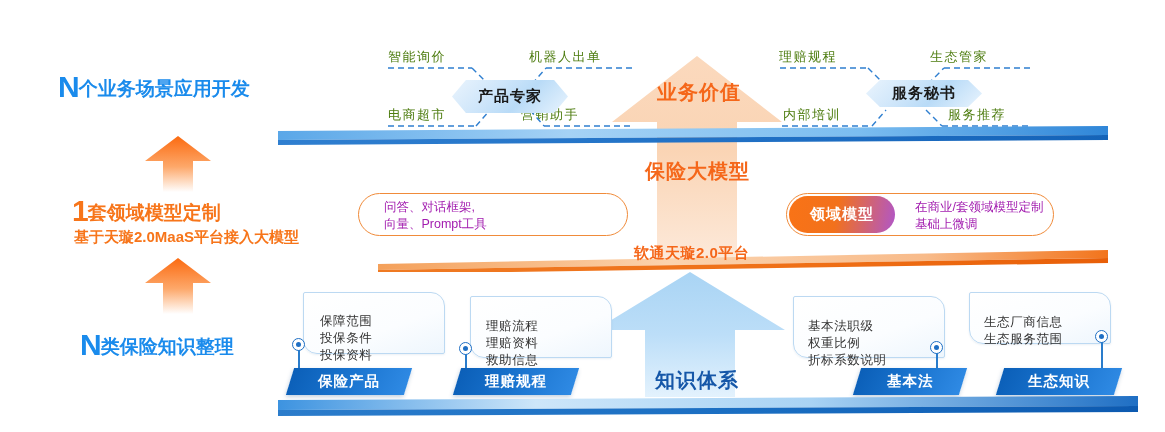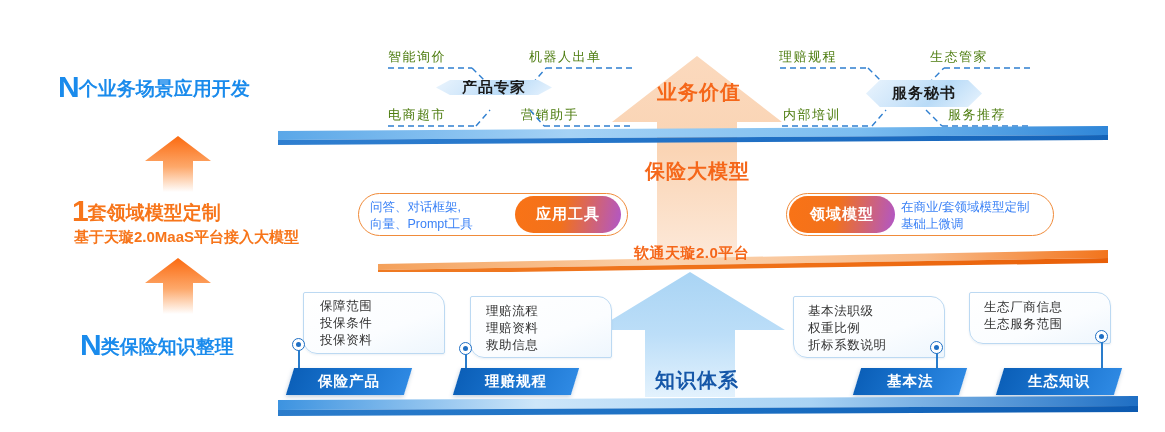--- a/index.html
+++ b/index.html
@@ -52,22 +52,22 @@
     position: absolute; display: flex; align-items: center;
     justify-content: center; border-radius: 999px;
     font-size: 15px; font-weight: bold; color: #fff; letter-spacing: 1px;
     background: linear-gradient(100deg,#f97316 0%,#f2711c 45%,#b056c9 100%);
   }
   .pill-ghost {
     position: absolute; border: 1.4px solid #f08b3a;
     border-radius: 999px; background: rgba(255,255,255,0.35);
   }
   .pill-ghost-text {
-    position: absolute; font-size: 12.5px; color: #3b82f6;
-    line-height: 17px; white-space: pre-line;
+    position: absolute; font-size: 12.5px; color: #a21caf;
+    line-height: 17px; white-space: pre-line; margin-left: 14px;
   }
 
   
   .center-orange {
     position: absolute; font-size: 20px; font-weight: bold;
     color: #f5671a; white-space: nowrap; letter-spacing: 1px;
   }
   .center-blue {
     position: absolute; font-size: 20px; font-weight: bold;
     color: #1557a8; white-space: nowrap; letter-spacing: 1px;
@@ -80,21 +80,21 @@
   
   .kcard {
     position: absolute;
     border: 1.2px solid #bcd9f2;
     background: linear-gradient(160deg,#ffffff 0%,#fbfdff 60%,#eef6fd 100%);
     border-radius: 2px 14px 2px 14px;
     box-shadow: 0 1px 2px rgba(90,130,170,.12);
   }
   .kcard-text {
     position: absolute; font-size: 12.5px; color: #303030;
-    line-height: 17px; white-space: pre-line; letter-spacing: .6px;
+    line-height: 17px; white-space: pre-line; letter-spacing: .6px; margin-top: 15px;
   }
   .kdot {
     position: absolute; width: 13px; height: 13px; border-radius: 50%;
     background: #fff; border: 1.6px solid #1f6fc4;
     display: flex; align-items: center; justify-content: center;
   }
   .kdot::after {
     content: ""; width: 5px; height: 5px; border-radius: 50%; background: #1f6fc4;
   }
   .kstem { position: absolute; width: 1.6px; background: #2a7ccb; }
@@ -164,21 +164,21 @@
       <path d="M92 8 L108 24"></path>
       <path d="M152 24 L166 8"></path>
       <path d="M166 8 H252"></path>
       <path d="M8 66 H96"></path>
       <path d="M96 66 L110 50"></path>
       <path d="M150 50 L164 66"></path>
       <path d="M164 66 H250"></path>
     </g>
   </svg>
 
-  <div class="hex" style="left:436px; top:80px; width:116px; height:15px;text-align:right;">
+  <div class="hex" style="left:452px; top:80px; width:116px; height:33px;text-align:right;">
     <span>产品专家</span>
   </div>
 
   <div class="leaf" style="left:779px; top:48px;">理赔规程</div>
   <div class="leaf" style="left:930px; top:48px;">生态管家</div>
   <div class="leaf" style="left:783px; top:106px;">内部培训</div>
   <div class="leaf" style="left:948px; top:106px;">服务推荐</div>
 
   <svg style="position:absolute; left:772px; top:60px;" width="270" height="75" viewBox="0 0 270 75">
     <g stroke="#2f7fd0" stroke-width="1.4" fill="none" stroke-dasharray="6,4">
@@ -213,23 +213,20 @@
     </defs>
     <path d="M0 5 L830 0 L830 9 L0 14 Z" fill="url(#bb)"></path>
     <path d="M0 14 L830 9 L830 14 L0 19 Z" fill="url(#bb2)"></path>
   </svg>
 
   <div class="center-orange" style="left:645px; top:158px;">保险大模型</div>
 
   <div class="pill-ghost" style="left:358px; top:193px; width:270px; height:43px;"></div>
   <div class="pill-ghost-text" style="left:370px; top:199px; width:140px;">问答、对话框架,
 向量、Prompt工具</div>
-  <div class="pill-solid" style="left:515px; top:196px; width:106px; height:37px;">
-    <span>应用工具</span>
-  </div>
 
 
   <div class="pill-ghost" style="left:786px; top:193px; width:268px; height:43px;"></div>
   <div class="pill-solid" style="left:789px; top:196px; width:106px; height:37px;">
     <span>领域模型</span>
   </div>
   <div class="pill-ghost-text" style="left:901px; top:199px; width:150px;">在商业/套领域模型定制
 基础上微调</div>
 
   <svg class="bar-orange" style="left:378px; top:250px;" width="730" height="22" viewBox="0 0 730 22">

